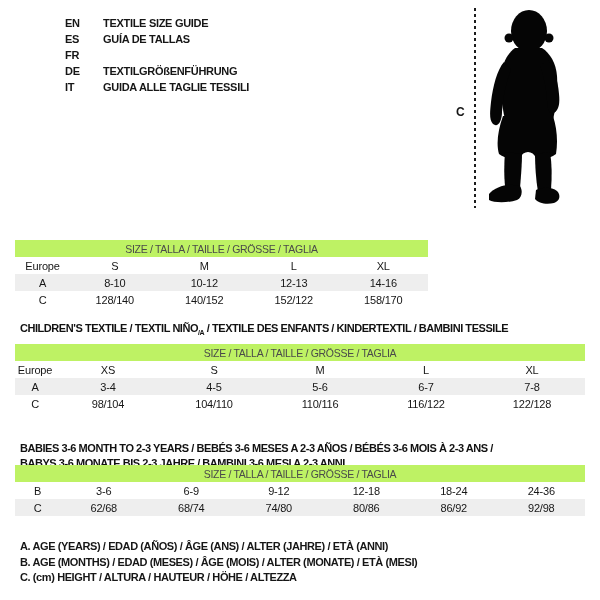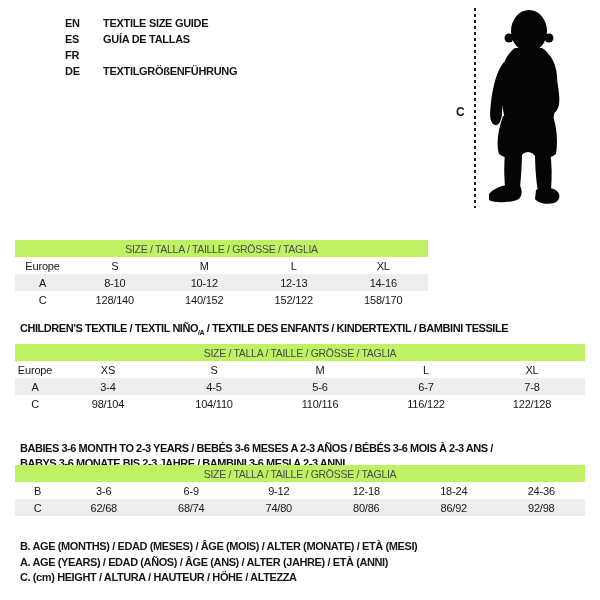--- a/index.html
+++ b/index.html
@@ -55,20 +55,24 @@
     <div class="lang-row">
       <span class="lang-code">ES</span>
       <span class="lang-name">GUÍA DE TALLAS</span>
     </div>
     <div class="lang-row">
       <span class="lang-code">FR</span>
     </div>
     <div class="lang-row">
       <span class="lang-code">DE</span>
       <span class="lang-name">TEXTILGRÖßENFÜHRUNG</span>
+    </div>
+    <div class="lang-row">
+      <span class="lang-code">IT</span>
+      <span class="lang-name">GUIDA ALLE TAGLIE TESSILI</span>
     </div>
   </div>
 
   <div class="height-line"></div>
   <div class="figure-label">C</div>
   <svg class="baby-svg" width="88" height="200" viewBox="0 0 88 200" fill="#050505" xmlns="http://www.w3.org/2000/svg">
     <ellipse cx="46" cy="23" rx="18" ry="21"></ellipse>
     <circle cx="26" cy="30" r="4.5"></circle>
     <circle cx="66" cy="30" r="4.5"></circle>
     <path d="M32,40 C24,46 19,56 18,68 C17,84 19,100 23,116 L69,116 C73,100 75,84 74,68 C73,55 67,45 59,40 Z"></path>
@@ -193,18 +197,18 @@
       <td>68/74</td>
       <td>74/80</td>
       <td>80/86</td>
       <td>86/92</td>
       <td>92/98</td>
     </tr>
   </tbody>
     </table>
 
   <div class="notes">
+    <div class="note-line">A. AGE (YEARS) / EDAD (AÑOS) / ÂGE (ANS) / ALTER (JAHRE) / ETÀ (ANNI)</div>
     <div class="note-line">B. AGE (MONTHS) / EDAD (MESES) / ÂGE (MOIS) / ALTER (MONATE) / ETÀ (MESI)</div>
-    <div class="note-line">A. AGE (YEARS) / EDAD (AÑOS) / ÂGE (ANS) / ALTER (JAHRE) / ETÀ (ANNI)</div>
     <div class="note-line">C. (cm) HEIGHT / ALTURA / HAUTEUR / HÖHE / ALTEZZA</div>
   </div>
 
 </div>
 
 </body></html>

